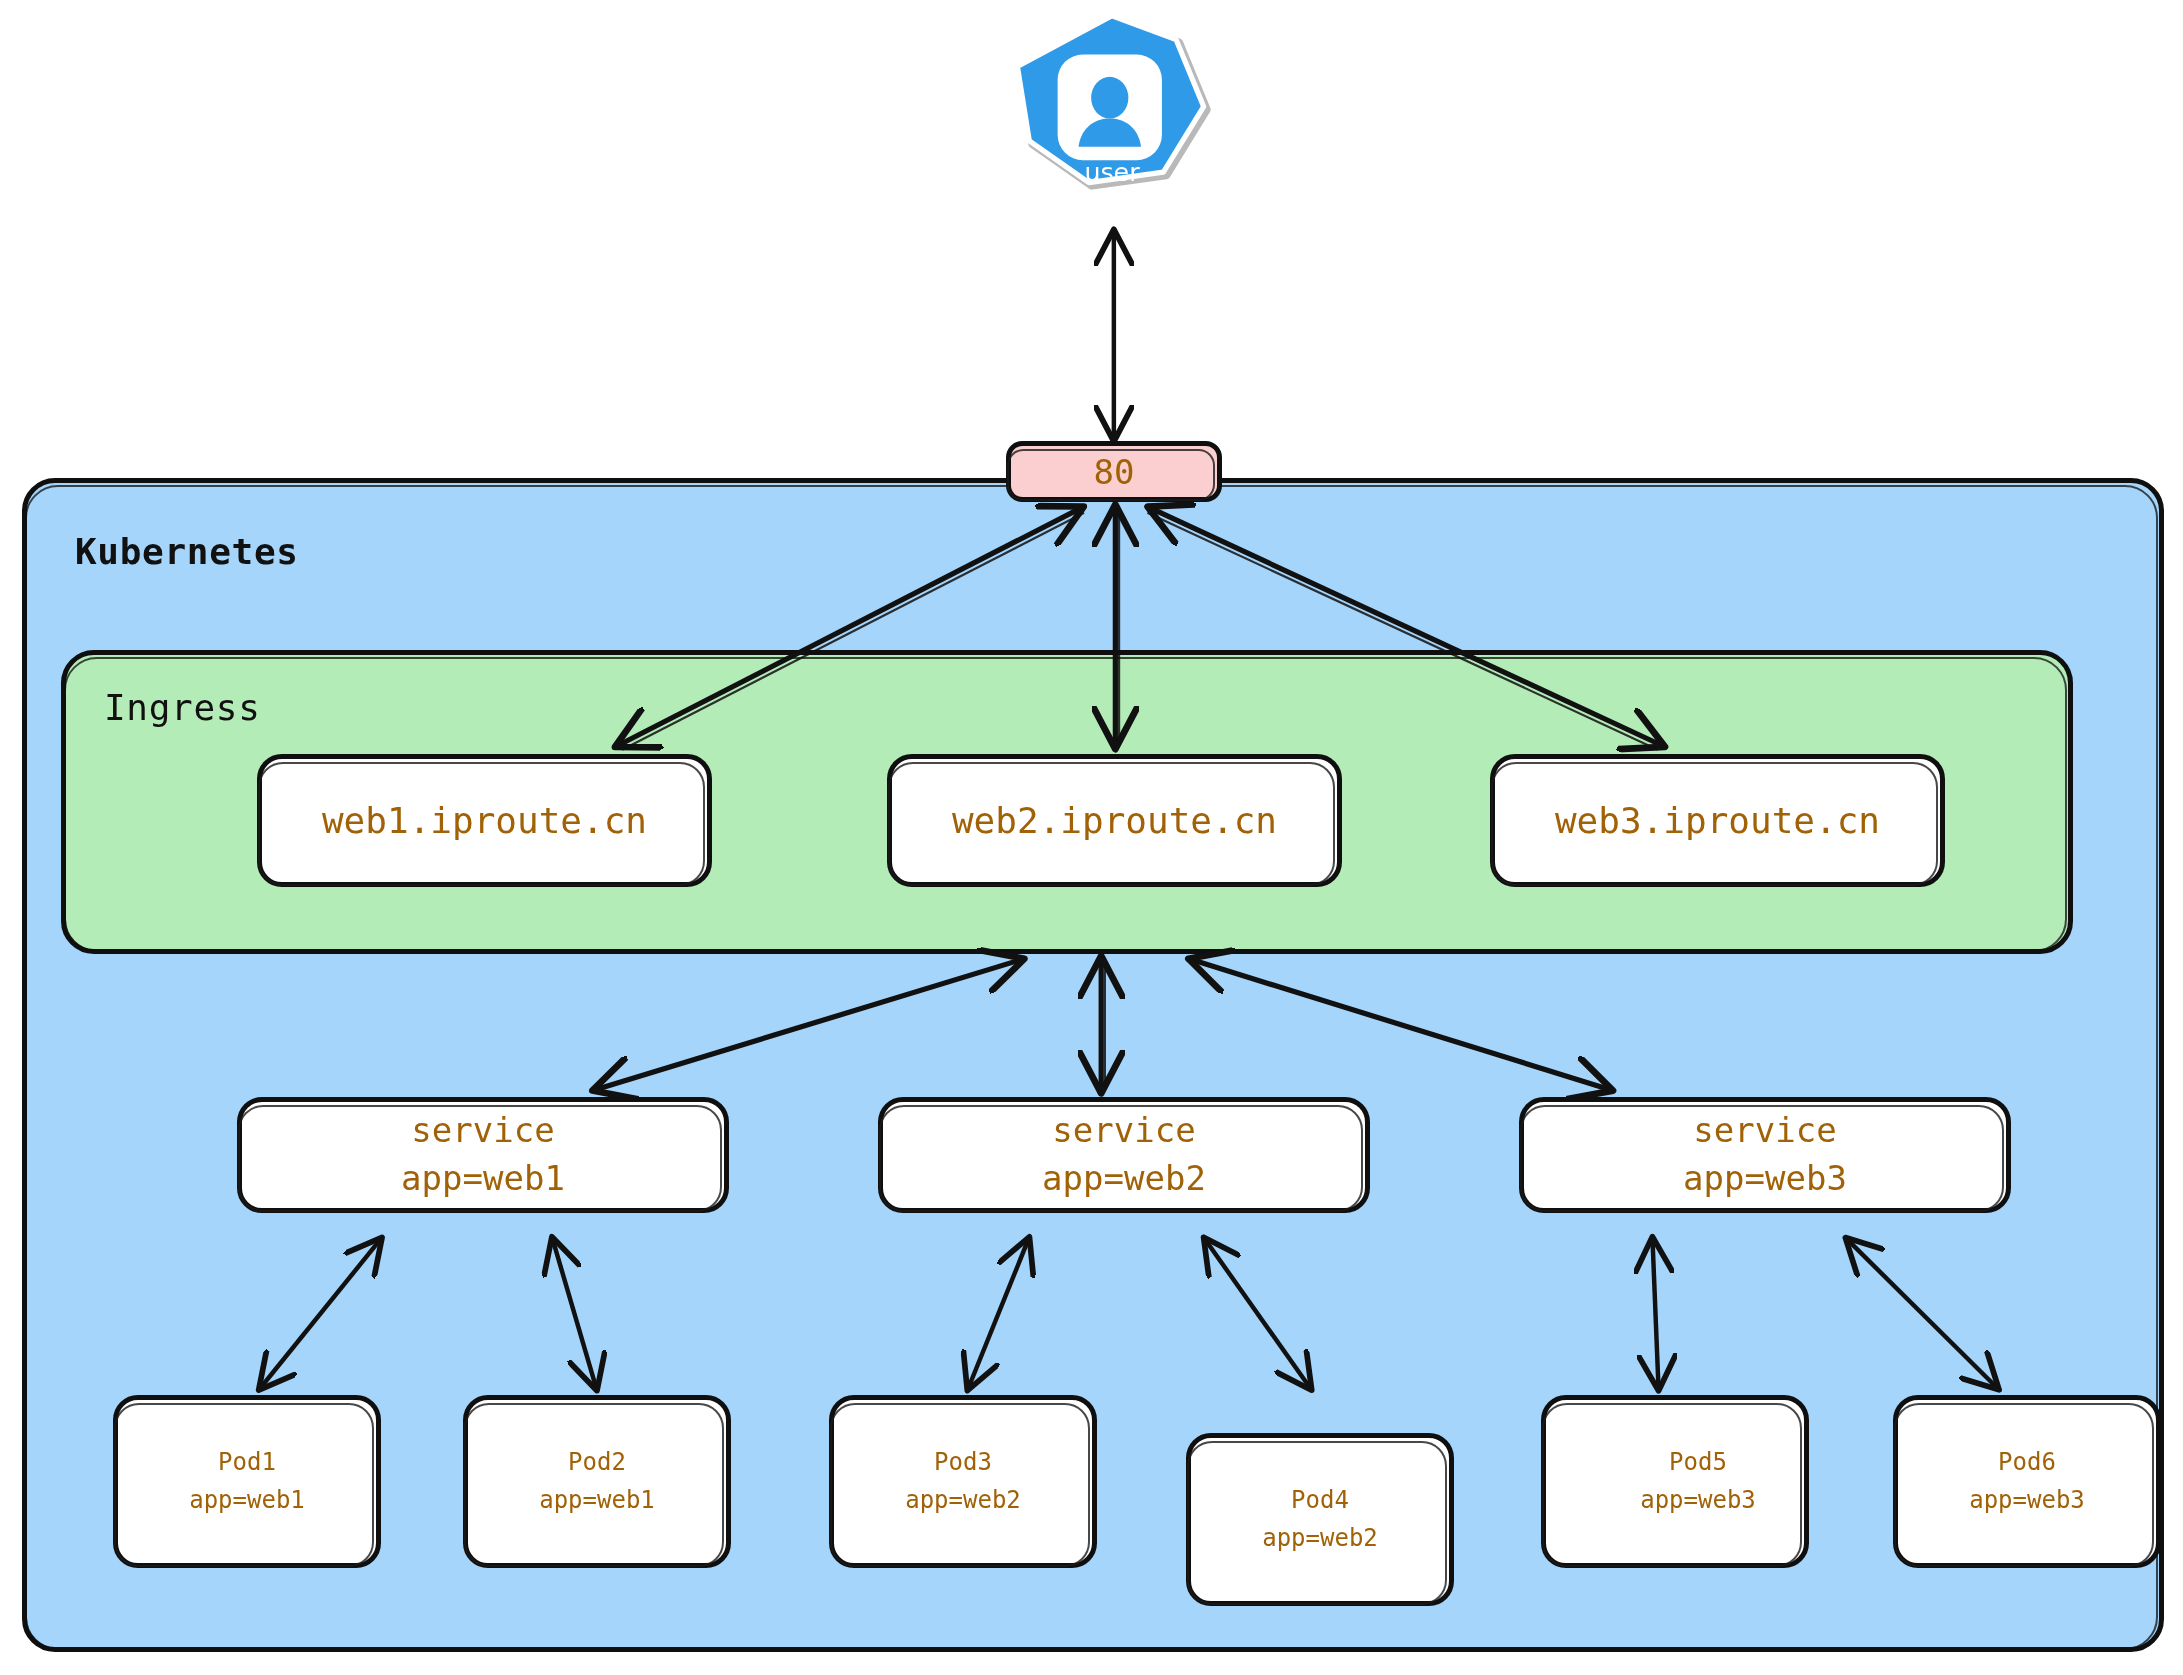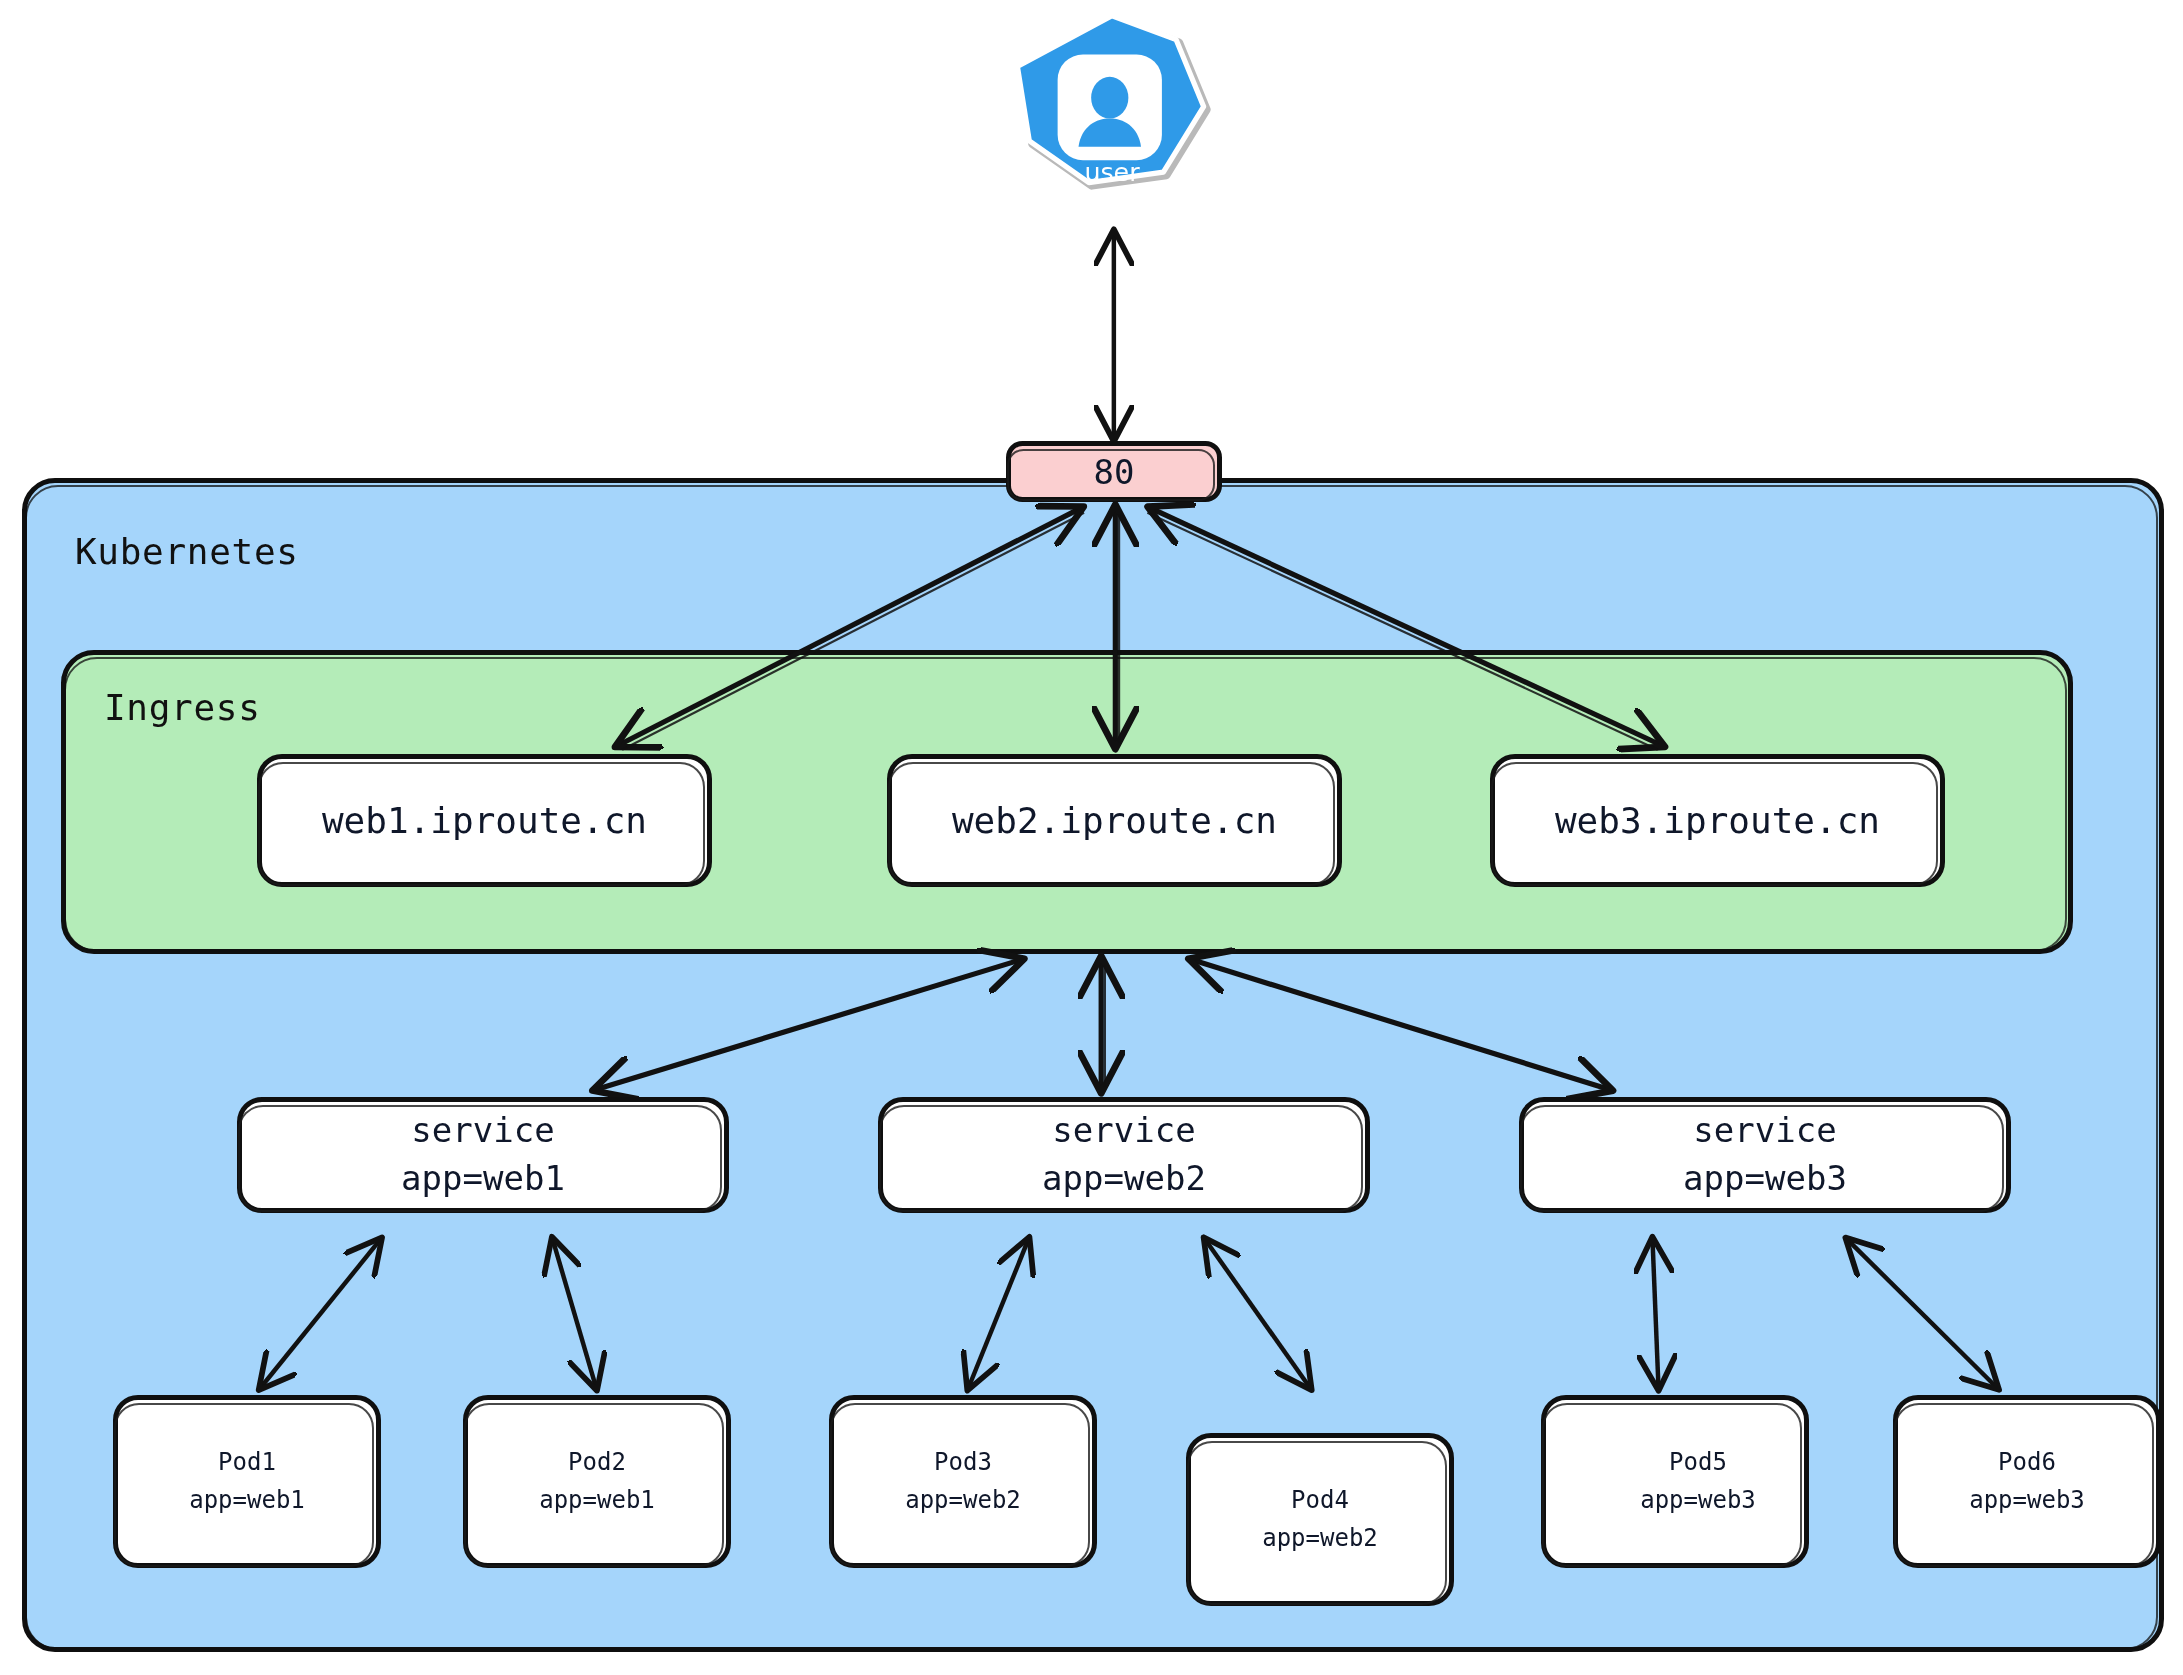--- a/index.html
+++ b/index.html
@@ -52,35 +52,35 @@
   }
 
   .container-label {
     position: absolute;
     font-family: "DejaVu Sans Mono", monospace;
     font-size: 36px;
     color: #111111;
     letter-spacing: 0.7px;
     white-space: nowrap;
   }
-  .container-label.k8s-label { left: 75px; top: 531px; }
+  .container-label.k8s-label { left: 75px; top: 531px; font-weight: bold; }
   .container-label.ingress-label { left: 104px; top: 687px; }
 
   
   .node {
     position: absolute;
     box-sizing: border-box;
     background: #ffffff;
     border: 5.2px solid #0f0f0f;
     border-radius: 25px;
     display: flex;
     flex-direction: column;
     align-items: center;
     justify-content: center;
-    color: #0f172a;
+    color: #a16207;
     text-align: center;
     z-index: 6;
   }
   .node::after {
     content: "";
     position: absolute;
     left: -3.7px;
     top: 3px;
     right: 2.2px;
     bottom: -3.7px;

